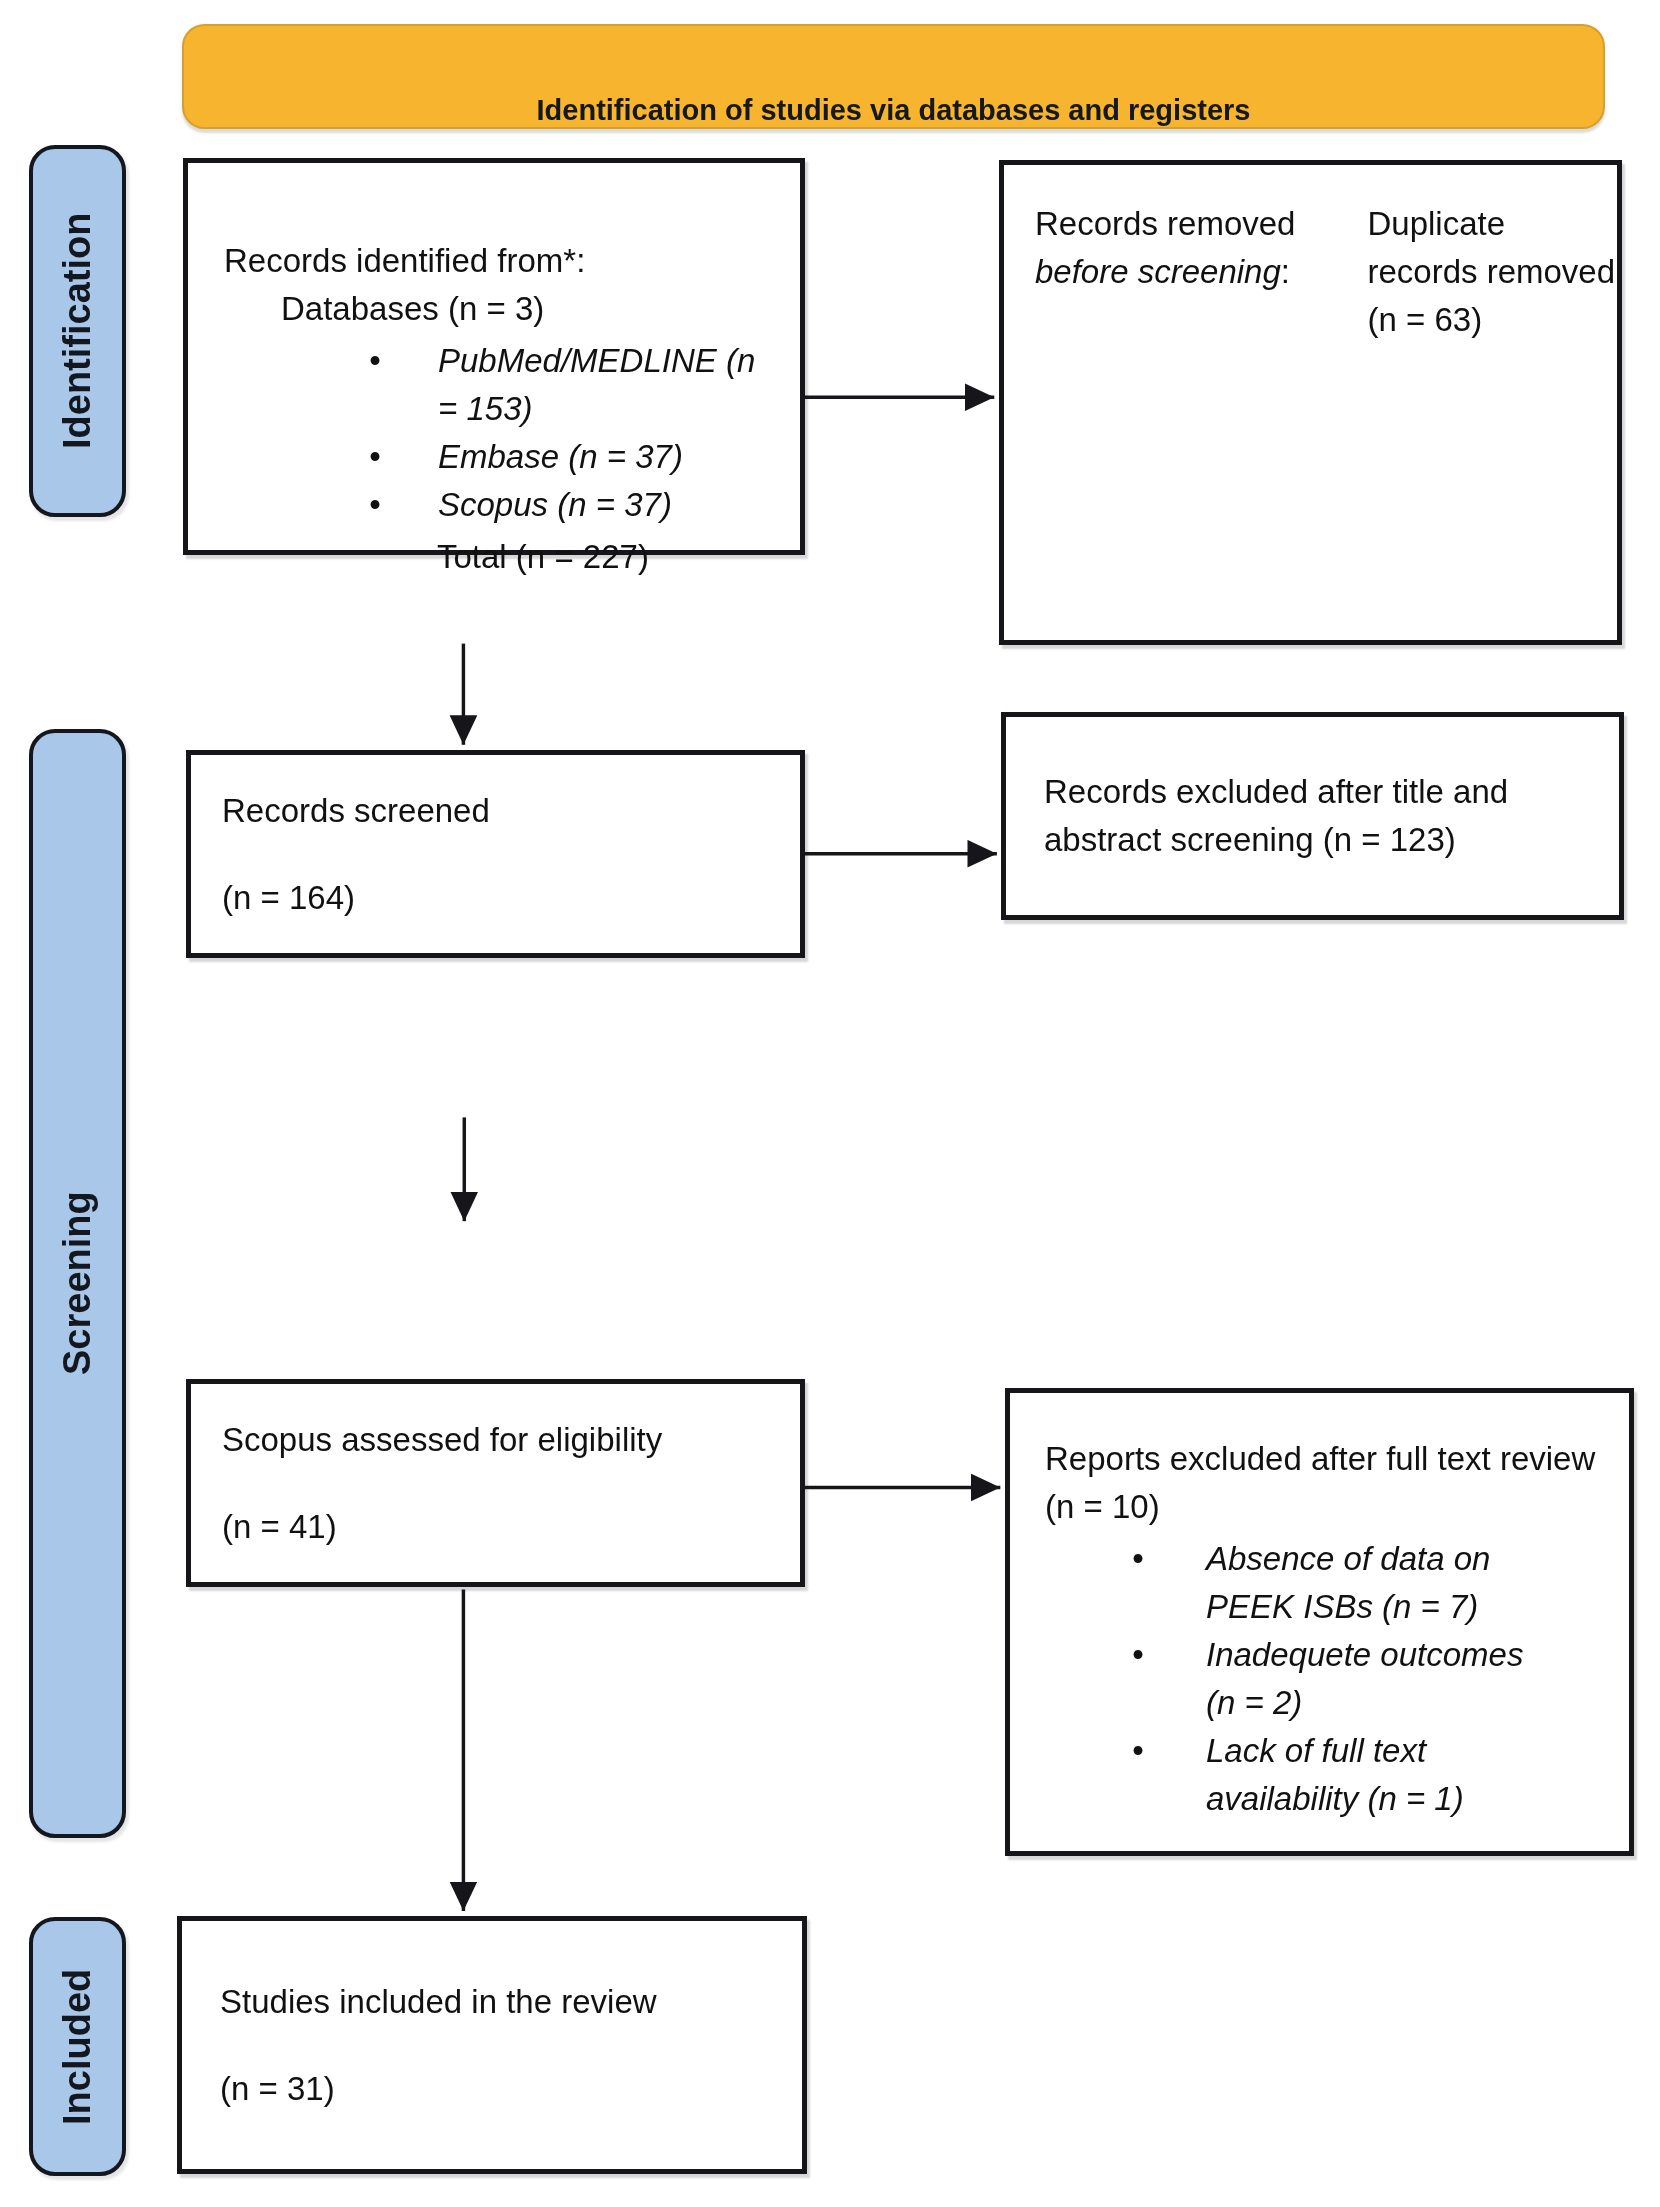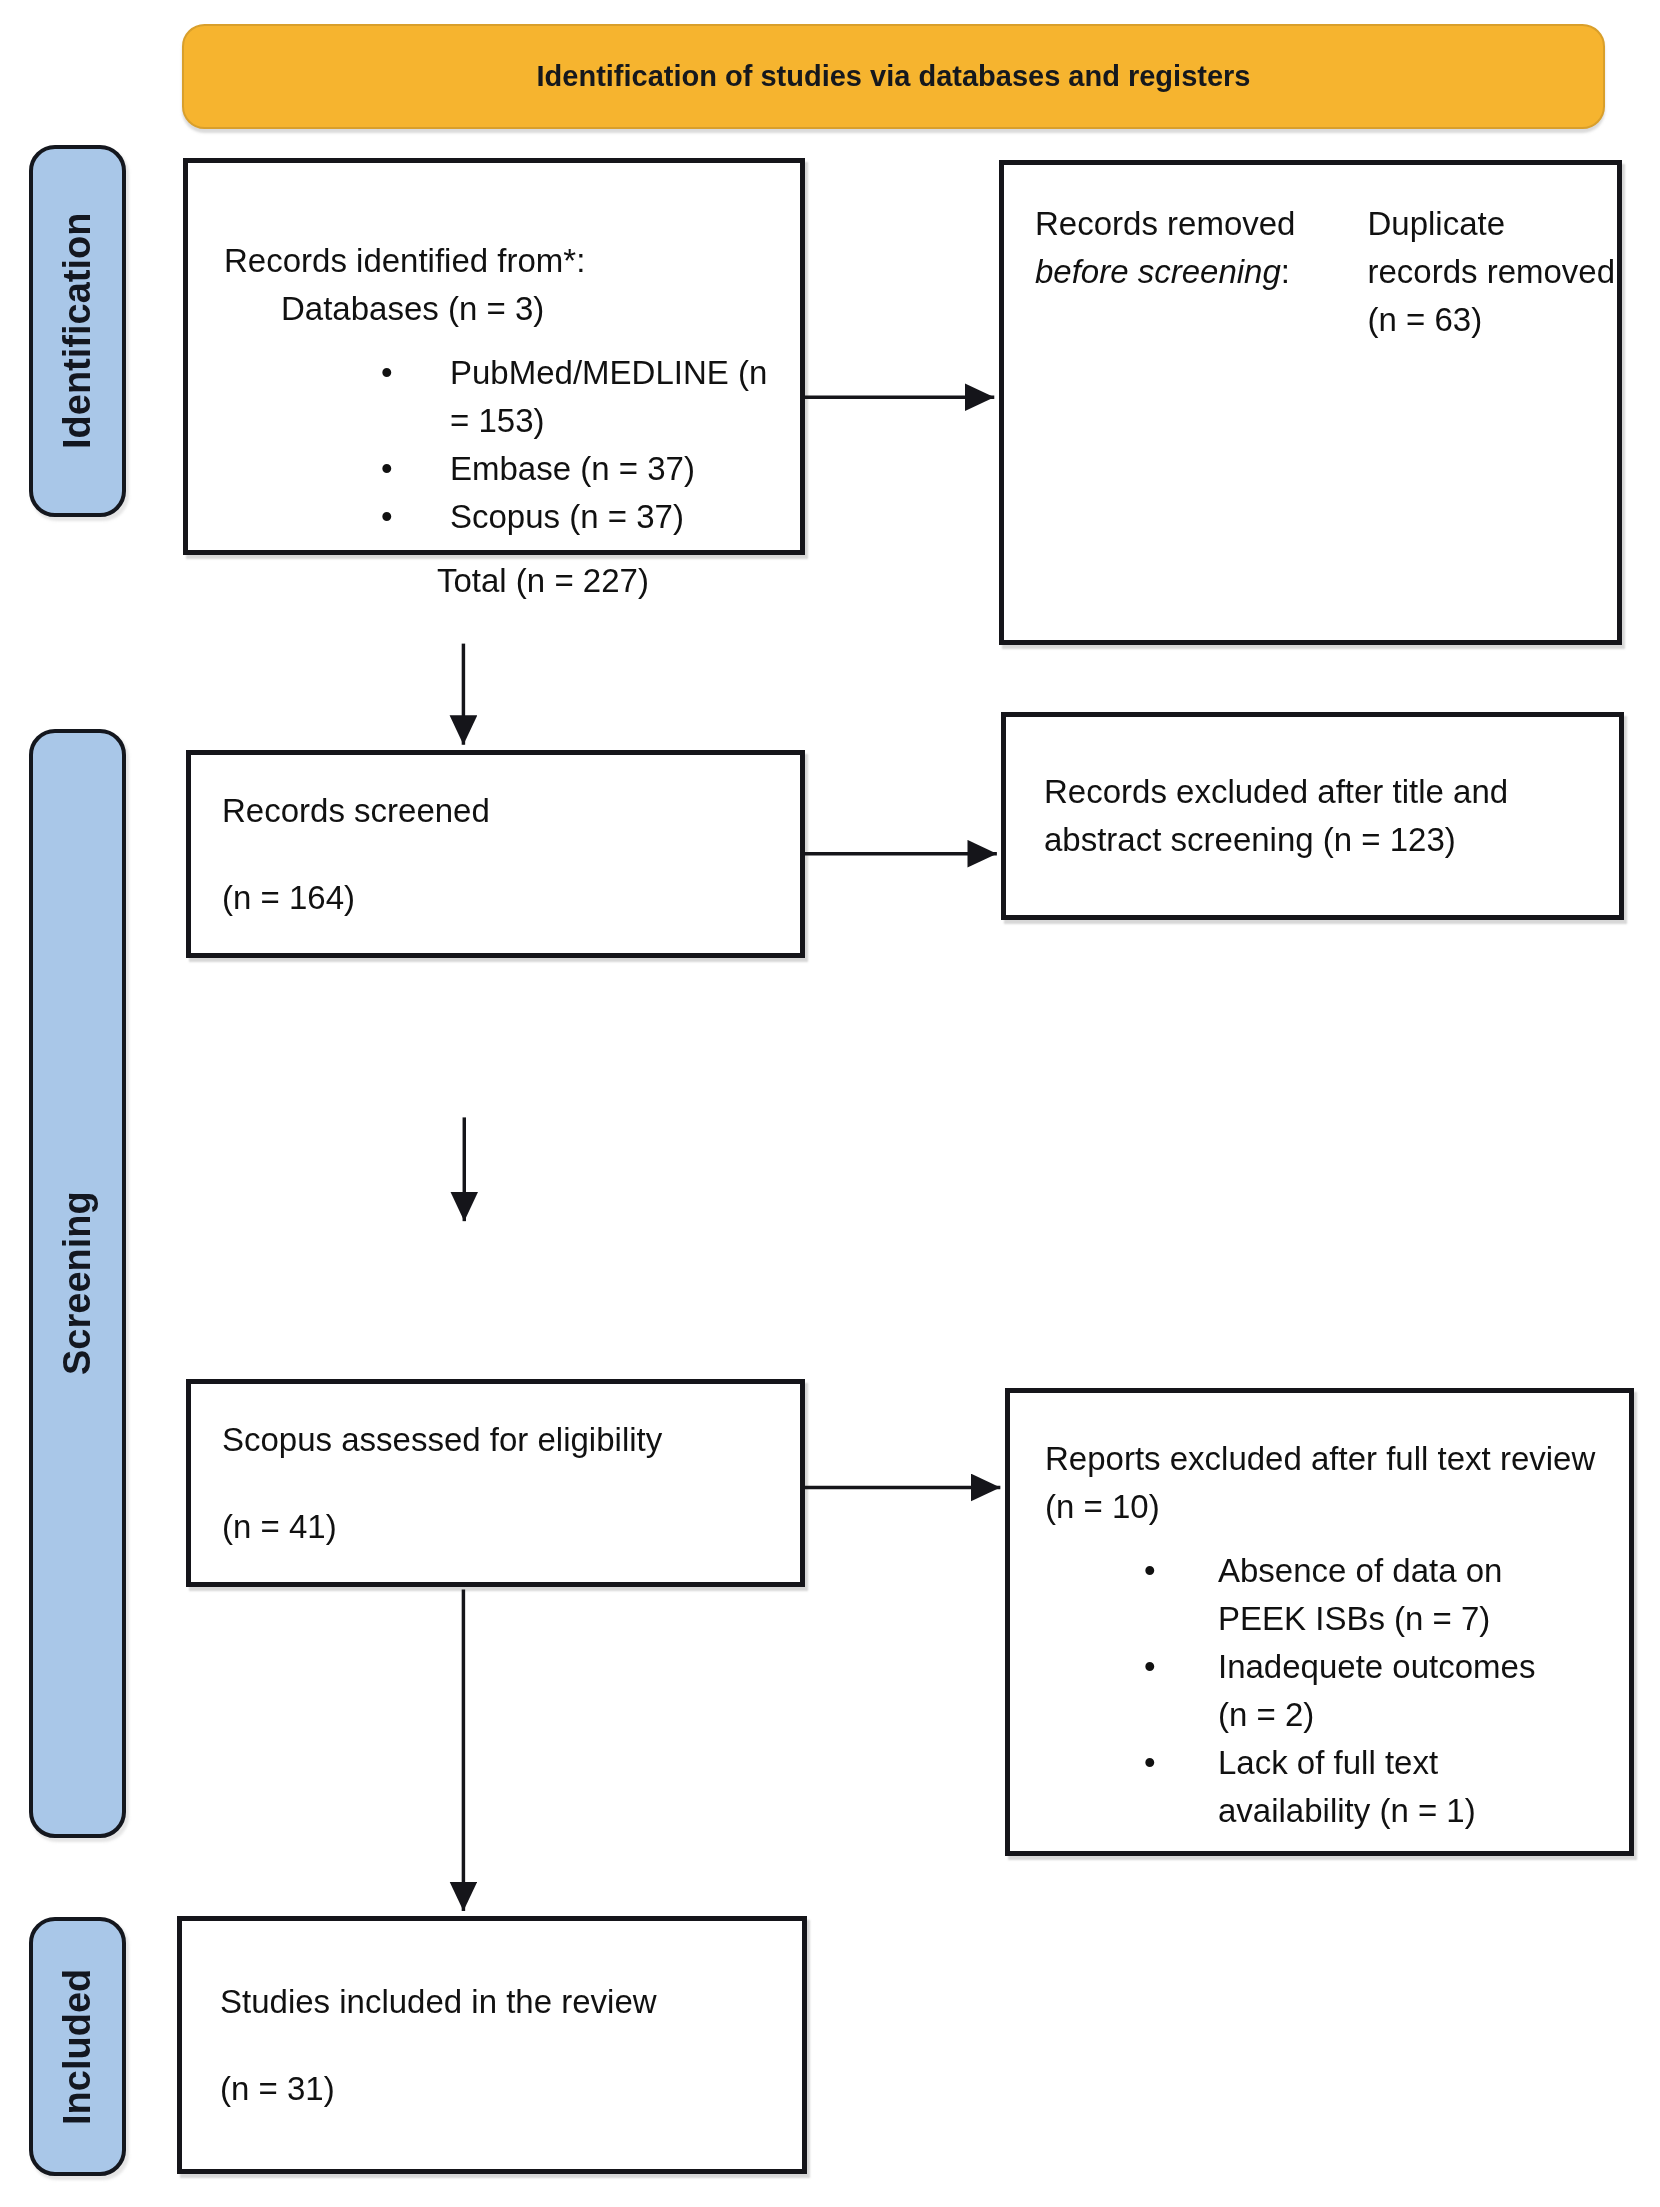--- a/index.html
+++ b/index.html
@@ -15,21 +15,21 @@
   }
 
   
   .banner {
     position: absolute;
     left: 182px; top: 24px;
     width: 1423px; height: 105px;
     background: var(--banner-fill, #F6B42F);
     border: 2.6px solid var(--banner-border, #D99F2B);
     border-radius: 22.5px;
-    display: flex; align-items: center; justify-content: center;
+    display: flex; align-items: flex-end; justify-content: center;
     box-shadow: 0 3.5px 2.6px rgba(150,150,150,0.35);
   }
   .banner-text { font-weight: bold; font-size: 29px; color: #15181d; }
 
   
   .stage {
     position: absolute;
     left: 28.5px; width: 97px;
     background: var(--stage-fill, #A9C7E8);
     border: 4.3px solid #14171e;
@@ -50,21 +50,21 @@
     background: #fff;
     border: 5.2px solid #15151a;
     font-size: 33px;
     line-height: 48px;
     box-shadow: 2.6px 3.5px 1.7px rgba(140,140,140,0.35);
   }
   .box p { margin: 0; }
 
   #box-identified { left: 183px; top: 158px; width: 622px; height: 397px; padding: 74px 19px 13px 36px; }
   #box-identified .indent1 { margin-left: 57px; }
-  #box-identified ul, #box-excluded-ft ul { list-style: none; margin: 16px; padding: 0; }
+  #box-identified ul, #box-excluded-ft ul { list-style: none; margin: 4px; padding: 0; font-style: italic; }
   #box-identified li { position: relative; margin-left: 210px; width: 320px; }
   #box-identified li::before { content: "\2022"; position: absolute; left: -69px; }
   #box-identified .total { margin-left: 213px; }
 
   #box-removed { left: 999px; top: 160px; width: 623px; height: 485px;
     display: flex; justify-content: center; padding-left: 31px; padding-top: 35px; }
   #box-removed .main { width: 437px; }
   #box-removed .detail { margin-left: 55px; width: 393px; }
   .it { font-style: italic; }
 

